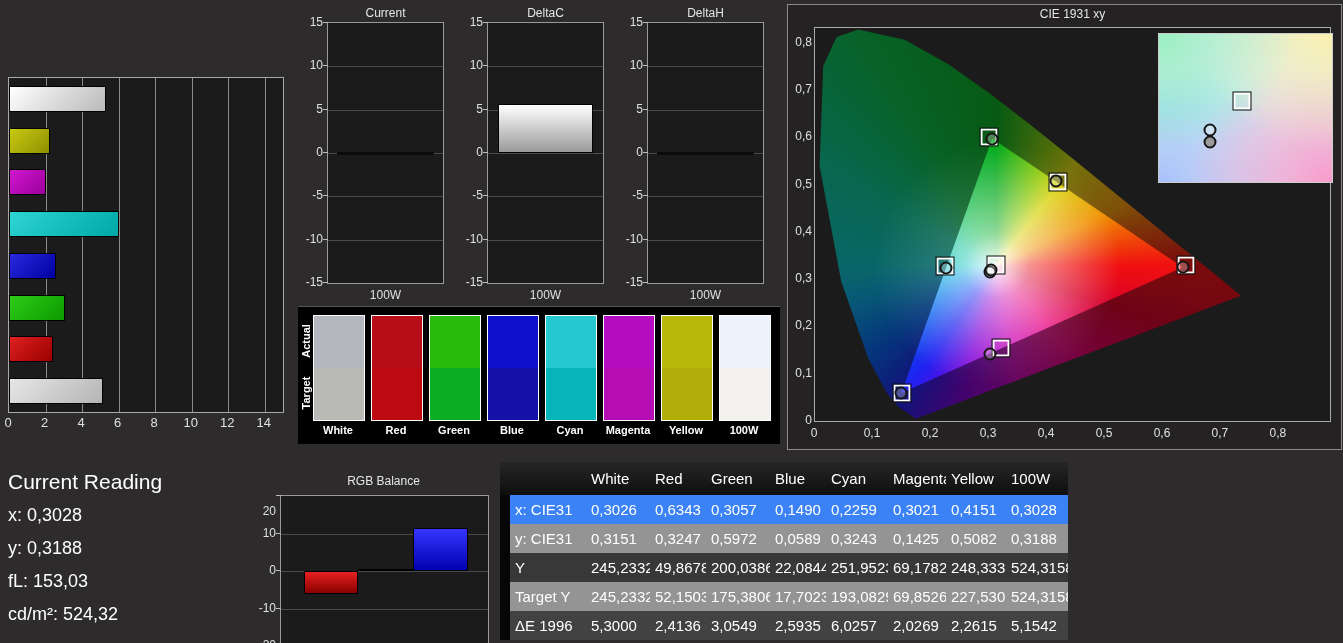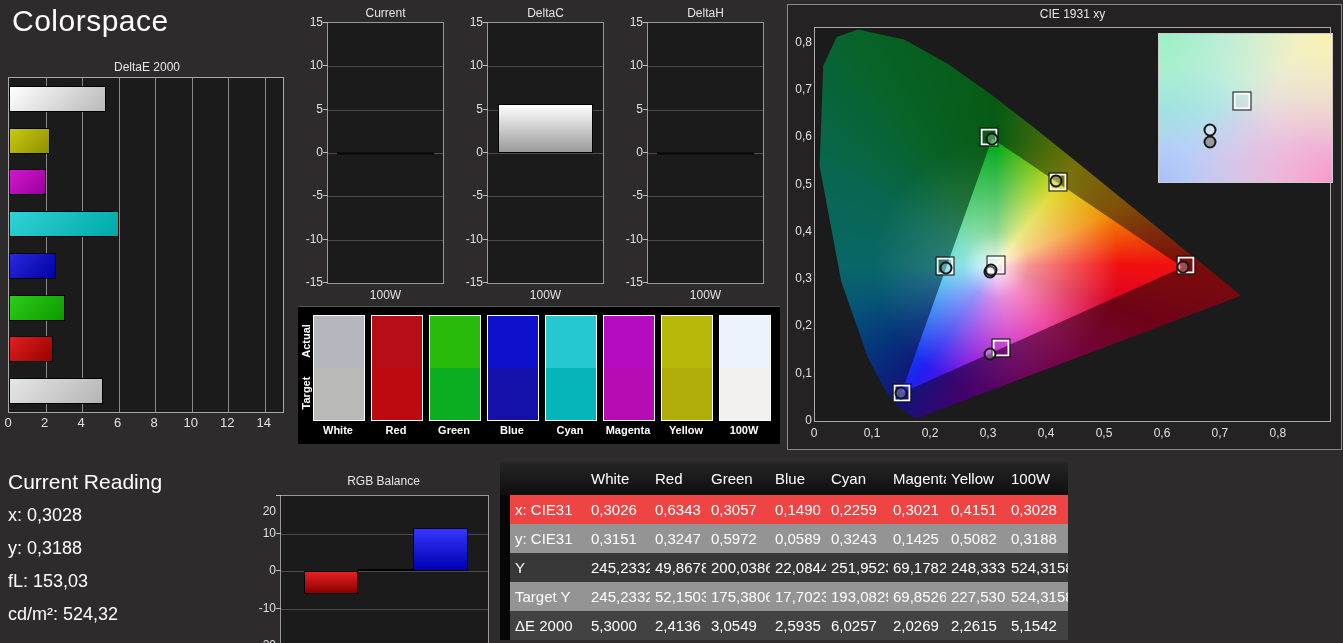--- a/index.html
+++ b/index.html
@@ -78,24 +78,22 @@
   
   #dtable{position:absolute;left:500px;top:462px;}
   .trow{display:flex;}
   .tc{font-size:15px;color:#fff;padding-left:5px;box-sizing:border-box;white-space:nowrap;overflow:hidden}
 </style>
 </head>
 <body>
 
 <div id="app">
 
-  <div class="page-title">Colorspace</div>
 
   <div id="deltae">
-    <div class="ct">DeltaE 2000</div>
     <div id="deltae-plot">
         <div class="vgrid" style="left: 36.5333px;"></div>
         <div class="vgrid" style="left: 73.0667px;"></div>
         <div class="vgrid" style="left: 109.6px;"></div>
         <div class="vgrid" style="left: 146.133px;"></div>
         <div class="vgrid" style="left: 182.667px;"></div>
         <div class="vgrid" style="left: 219.2px;"></div>
         <div class="vgrid" style="left: 255.733px;"></div>
         <div class="hbar" style="top: 7.875px; width: 96.8133px; background: linear-gradient(135deg, rgb(255, 255, 255), rgb(185, 185, 185));"></div>
         <div class="hbar" style="top: 49.625px; width: 41.3101px; background: linear-gradient(135deg, rgb(201, 201, 19), rgb(143, 143, 0));"></div>
@@ -338,21 +336,21 @@
         <div class="tc" style="width: 86px;"></div>
         <div class="tc" style="width: 64px;">White</div>
         <div class="tc" style="width: 56px;">Red</div>
         <div class="tc" style="width: 64px;">Green</div>
         <div class="tc" style="width: 56px;">Blue</div>
         <div class="tc" style="width: 62px;">Cyan</div>
         <div class="tc" style="width: 58px;">Magenta</div>
         <div class="tc" style="width: 60px;">Yellow</div>
         <div class="tc" style="width: 62px;">100W</div>
       </div>
-      <div class="trow" style="height: 29px; line-height: 29px; background: #ef4444;">
+      <div class="trow" style="height: 29px; line-height: 29px; background: #3b82f6;">
         <div class="tc" style="width: 10px; padding: 0px; background: rgb(6, 6, 6);"></div>
         <div class="tc" style="width: 76px;">x: CIE31</div>
         <div class="tc" style="width: 64px;">0,3026</div>
         <div class="tc" style="width: 56px;">0,6343</div>
         <div class="tc" style="width: 64px;">0,3057</div>
         <div class="tc" style="width: 56px;">0,1490</div>
         <div class="tc" style="width: 62px;">0,2259</div>
         <div class="tc" style="width: 58px;">0,3021</div>
         <div class="tc" style="width: 60px;">0,4151</div>
         <div class="tc" style="width: 62px;">0,3028</div>
@@ -388,21 +386,21 @@
         <div class="tc" style="width: 56px;">52,1503</div>
         <div class="tc" style="width: 64px;">175,3806</div>
         <div class="tc" style="width: 56px;">17,7023</div>
         <div class="tc" style="width: 62px;">193,0829</div>
         <div class="tc" style="width: 58px;">69,8526</div>
         <div class="tc" style="width: 60px;">227,5309</div>
         <div class="tc" style="width: 62px;">524,3158</div>
       </div>
       <div class="trow" style="height: 29px; line-height: 29px; background: rgb(66, 66, 66);">
         <div class="tc" style="width: 10px; padding: 0px; background: rgb(6, 6, 6);"></div>
-        <div class="tc" style="width: 76px;">ΔE 2000</div>
+        <div class="tc" style="width: 76px;">ΔE 1996</div>
         <div class="tc" style="width: 64px;">5,3000</div>
         <div class="tc" style="width: 56px;">2,4136</div>
         <div class="tc" style="width: 64px;">3,0549</div>
         <div class="tc" style="width: 56px;">2,5935</div>
         <div class="tc" style="width: 62px;">6,0257</div>
         <div class="tc" style="width: 58px;">2,0269</div>
         <div class="tc" style="width: 60px;">2,2615</div>
         <div class="tc" style="width: 62px;">5,1542</div>
       </div>
     </div>

